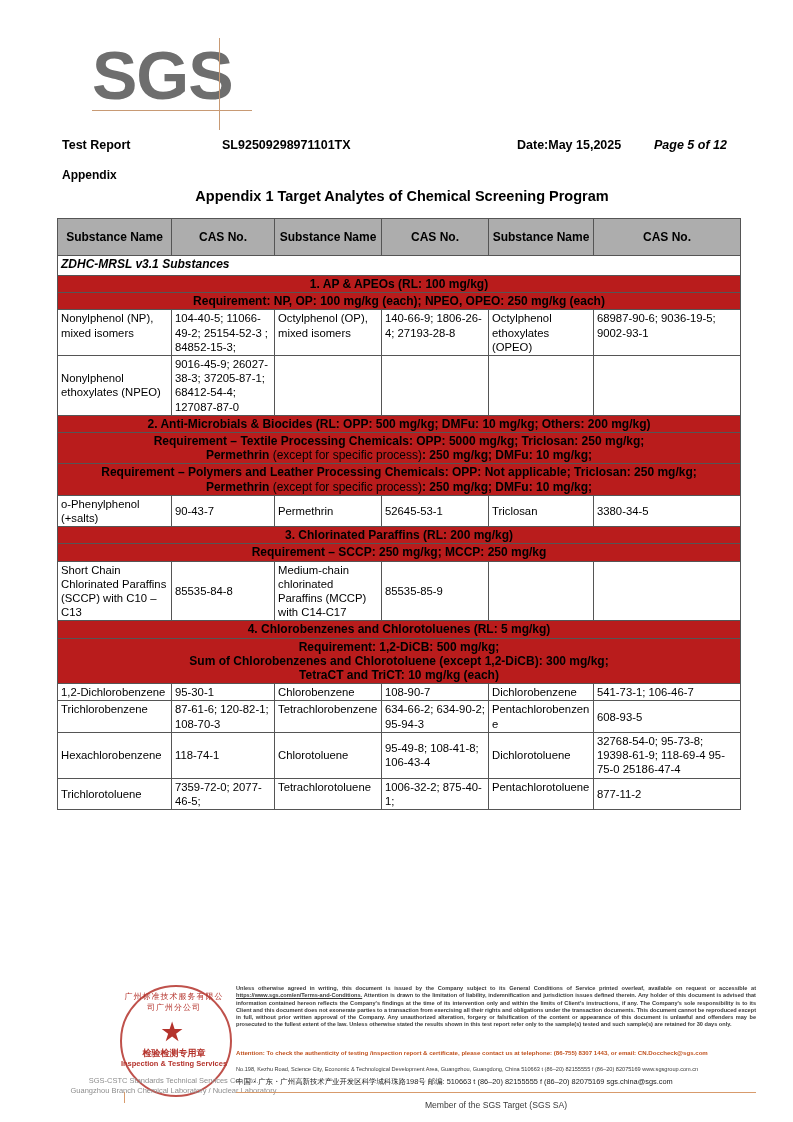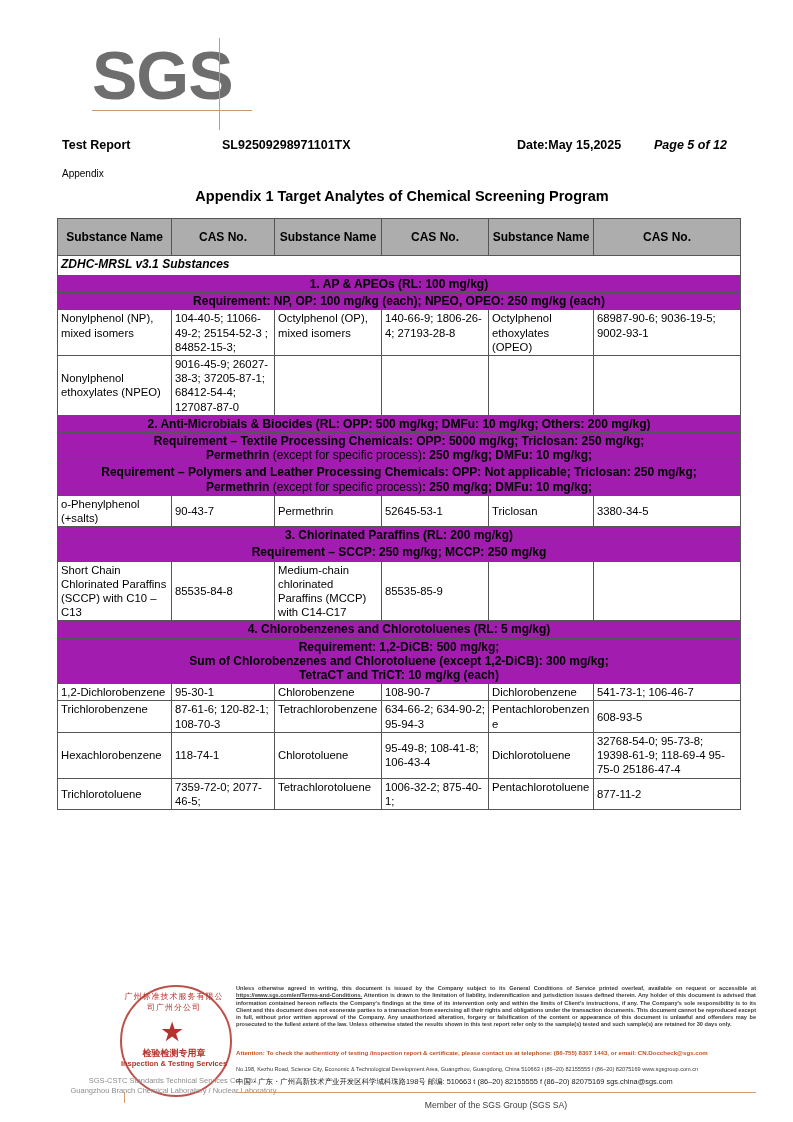--- a/index.html
+++ b/index.html
@@ -70,22 +70,22 @@
   }
   .hdr-testreport { position: absolute; left: 0; top: 0; }
   .hdr-refno { position: absolute; left: 160px; top: 0; }
   .hdr-date { position: absolute; left: 455px; top: 0; }
   .hdr-page { position: absolute; left: 592px; top: 0; font-style: italic; }
 
   .appendix-label {
     position: absolute;
     top: 168px;
     left: 62px;
-    font-size: 10px;
-    font-weight: normal;
+    font-size: 12px;
+    font-weight: bold;
   }
   .appendix-title {
     position: absolute;
     top: 188px;
     left: 62px;
     width: 680px;
     text-align: center;
     font-size: 14.5px;
     font-weight: bold;
   }
@@ -120,21 +120,21 @@
   td.sub-title {
     background: #ffffff;
     font-weight: bold;
     font-style: italic;
     font-size: 12px;
     padding-left: 4px;
     height: 17px;
     vertical-align: middle;
   }
   td.band {
-    background: #a21caf;
+    background: #b91c1c;
     text-align: center;
     font-weight: bold;
     font-size: 12px;
     vertical-align: middle;
     padding: 1px 4px;
     line-height: 15.5px;
   }
   td.band .nonbold { font-weight: normal; text-align: center; }
   td.cell { background: #ffffff; }
   td.cell.mid { vertical-align: middle; }
@@ -446,16 +446,16 @@
 
     <div class="legal">
       <span>Unless otherwise agreed in writing, this document is issued by the Company subject to its General Conditions of Service printed overleaf, available on request or accessible at </span><span class="link">https://www.sgs.com/en/Terms-and-Conditions.</span><span> Attention is drawn to the limitation of liability, indemnification and jurisdiction issues defined therein. Any holder of this document is advised that information contained hereon reflects the Company's findings at the time of its intervention only and within the limits of Client's instructions, if any. The Company's sole responsibility is to its Client and this document does not exonerate parties to a transaction from exercising all their rights and obligations under the transaction documents. This document cannot be reproduced except in full, without prior written approval of the Company. Any unauthorized alteration, forgery or falsification of the content or appearance of this document is unlawful and offenders may be prosecuted to the fullest extent of the law. Unless otherwise stated the results shown in this test report refer only to the sample(s) tested and such sample(s) are retained for 30 days only.</span>
     </div>
 
     <div class="attention">Attention: To check the authenticity of testing /inspection report &amp; certificate, please contact us at telephone: (86-755) 8307 1443, or email: CN.Doccheck@sgs.com</div>
     <div class="addr-en">No.198, Kezhu Road, Science City, Economic &amp; Technological Development Area, Guangzhou, Guangdong, China  510663    t (86–20) 82155555    f (86–20) 82075169     www.sgsgroup.com.cn</div>
     <div class="addr-cn">中国・广东・广州高新技术产业开发区科学城科珠路198号  邮编: 510663  t (86–20) 82155555   f (86–20) 82075169    sgs.china@sgs.com</div>
     <div class="rule-orange"></div>
     <div class="tick-left"></div>
-    <div class="member">Member of the SGS Group (SGS SA)</div>
+    <div class="member">Member of the SGS Target (SGS SA)</div>
   </div>
 
 </div>
 
 </body></html>

